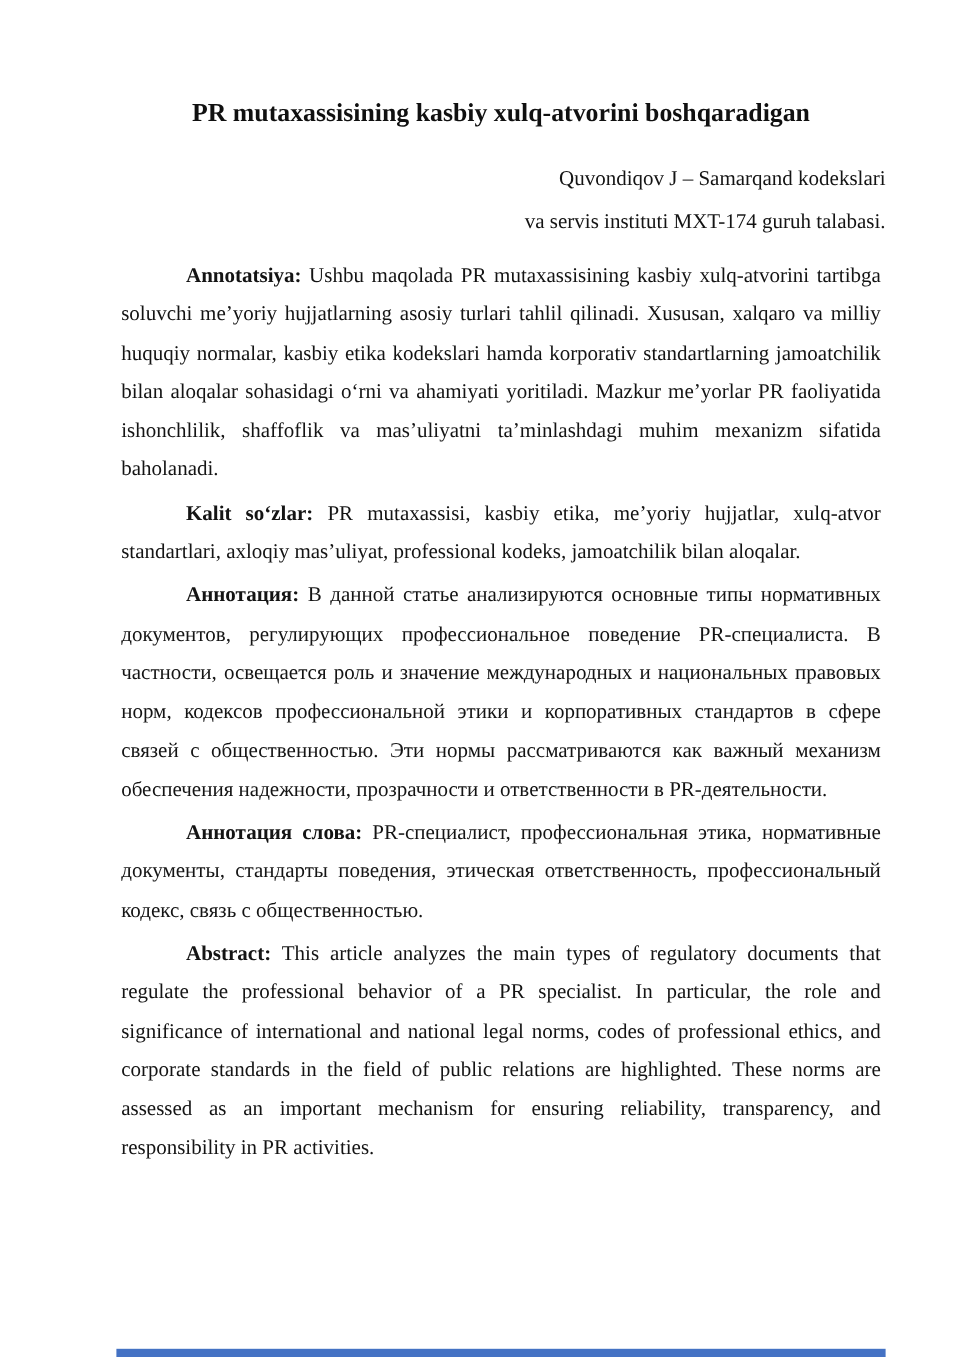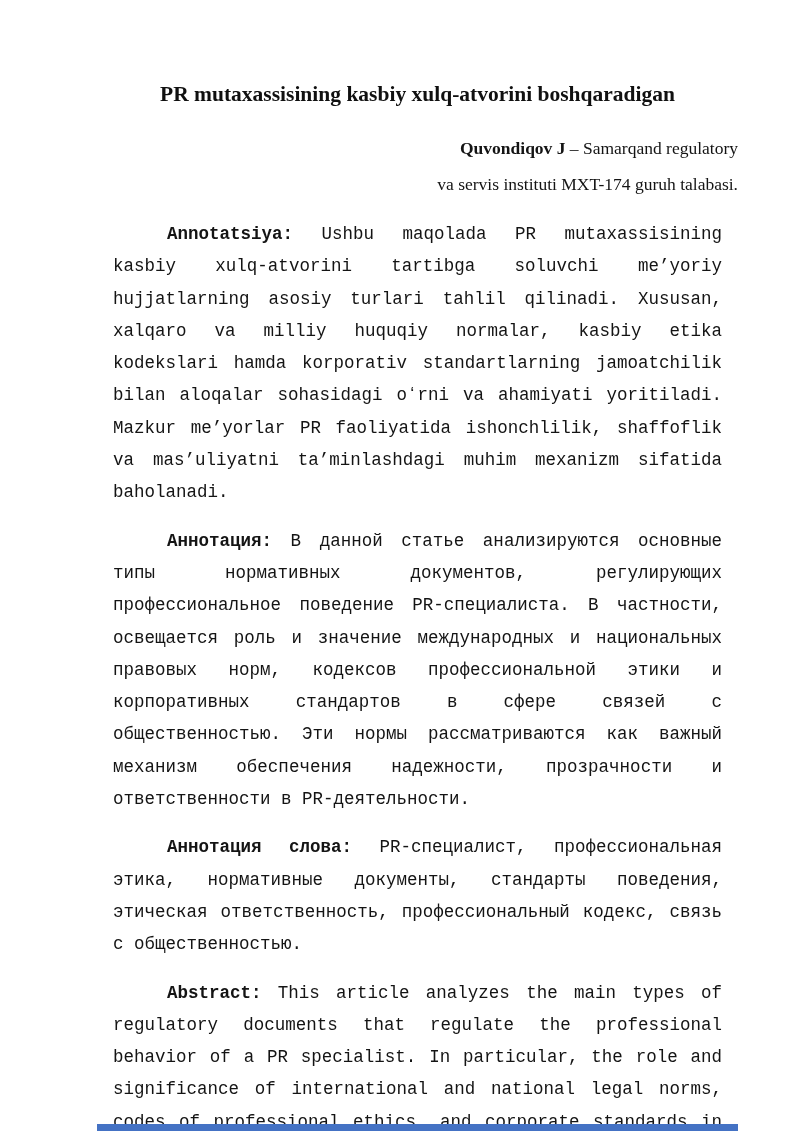--- a/index.html
+++ b/index.html
@@ -26,29 +26,28 @@
     line-height: 41px;
     color: #101010;
   }
   .title .t-line { display: block; }
   .author-block {
     margin-top: 15px;
     text-align: right;
     font-size: 17.5px;
     line-height: 36px;
   }
-  .author-block .a-name { font-weight: bold; }
+  .author-block .a-name { font-weight: normal; }
   .body-text { margin-top: 11px; }
   .body-text p {
-    margin: 16px;
+    margin: 4px;
     font-size: 17.5px;
     line-height: 32.3px;
     text-align: justify;
     text-indent: 54px;
-    font-family: Liberation Mono, monospace;
   }
   .body-text p b { font-weight: bold; }
   .bottom-bar {
     position: absolute;
     left: 97px;
     bottom: 0;
     width: 641px;
     height: 7px;
     background: #4472c4;
   }
@@ -57,26 +56,27 @@
 <body>
 
 <div class="page">
   <div class="content">
 
     <h1 class="title">
       <span class="t-line">PR mutaxassisining kasbiy xulq-atvorini boshqaradigan</span>
     </h1>
 
     <div class="author-block">
-      <div><span class="a-name">Quvondiqov J</span><span> – Samarqand regulatory</span></div>
+      <div><span class="a-name">Quvondiqov J</span><span> – Samarqand kodekslari</span></div>
       <div>va servis instituti MXT-174 guruh talabasi.</div>
     </div>
 
     <div class="body-text">
       <p><b>Annotatsiya:</b><span> Ushbu maqolada PR mutaxassisining kasbiy xulq-atvorini tartibga soluvchi me’yoriy hujjatlarning asosiy turlari tahlil qilinadi. Xususan, xalqaro va milliy huquqiy normalar, kasbiy etika kodekslari hamda korporativ standartlarning jamoatchilik bilan aloqalar sohasidagi oʻrni va ahamiyati yoritiladi. Mazkur me’yorlar PR faoliyatida ishonchlilik, shaffoflik va mas’uliyatni ta’minlashdagi muhim mexanizm sifatida baholanadi.</span></p>
+      <p><b>Kalit soʻzlar:</b><span> PR mutaxassisi, kasbiy etika, me’yoriy hujjatlar, xulq-atvor standartlari, axloqiy mas’uliyat, professional kodeks, jamoatchilik bilan aloqalar.</span></p>
       <p><b>Аннотация:</b><span> В данной статье анализируются основные типы нормативных документов, регулирующих профессиональное поведение PR-специалиста. В частности, освещается роль и значение международных и национальных правовых норм, кодексов профессиональной этики и корпоративных стандартов в сфере связей с общественностью. Эти нормы рассматриваются как важный механизм обеспечения надежности, прозрачности и ответственности в PR-деятельности.</span></p>
       <p><b>Аннотация слова:</b><span> PR-специалист, профессиональная этика, нормативные документы, стандарты поведения, этическая ответственность, профессиональный кодекс, связь с общественностью.</span></p>
       <p><b>Abstract:</b><span> This article analyzes the main types of regulatory documents that regulate the professional behavior of a PR specialist. In particular, the role and significance of international and national legal norms, codes of professional ethics, and corporate standards in the field of public relations are highlighted. These norms are assessed as an important mechanism for ensuring reliability, transparency, and responsibility in PR activities.</span></p>
     </div>
 
   </div>
 
   <div class="bottom-bar" style="background: rgb(68, 114, 196);"></div>
 </div>
 

